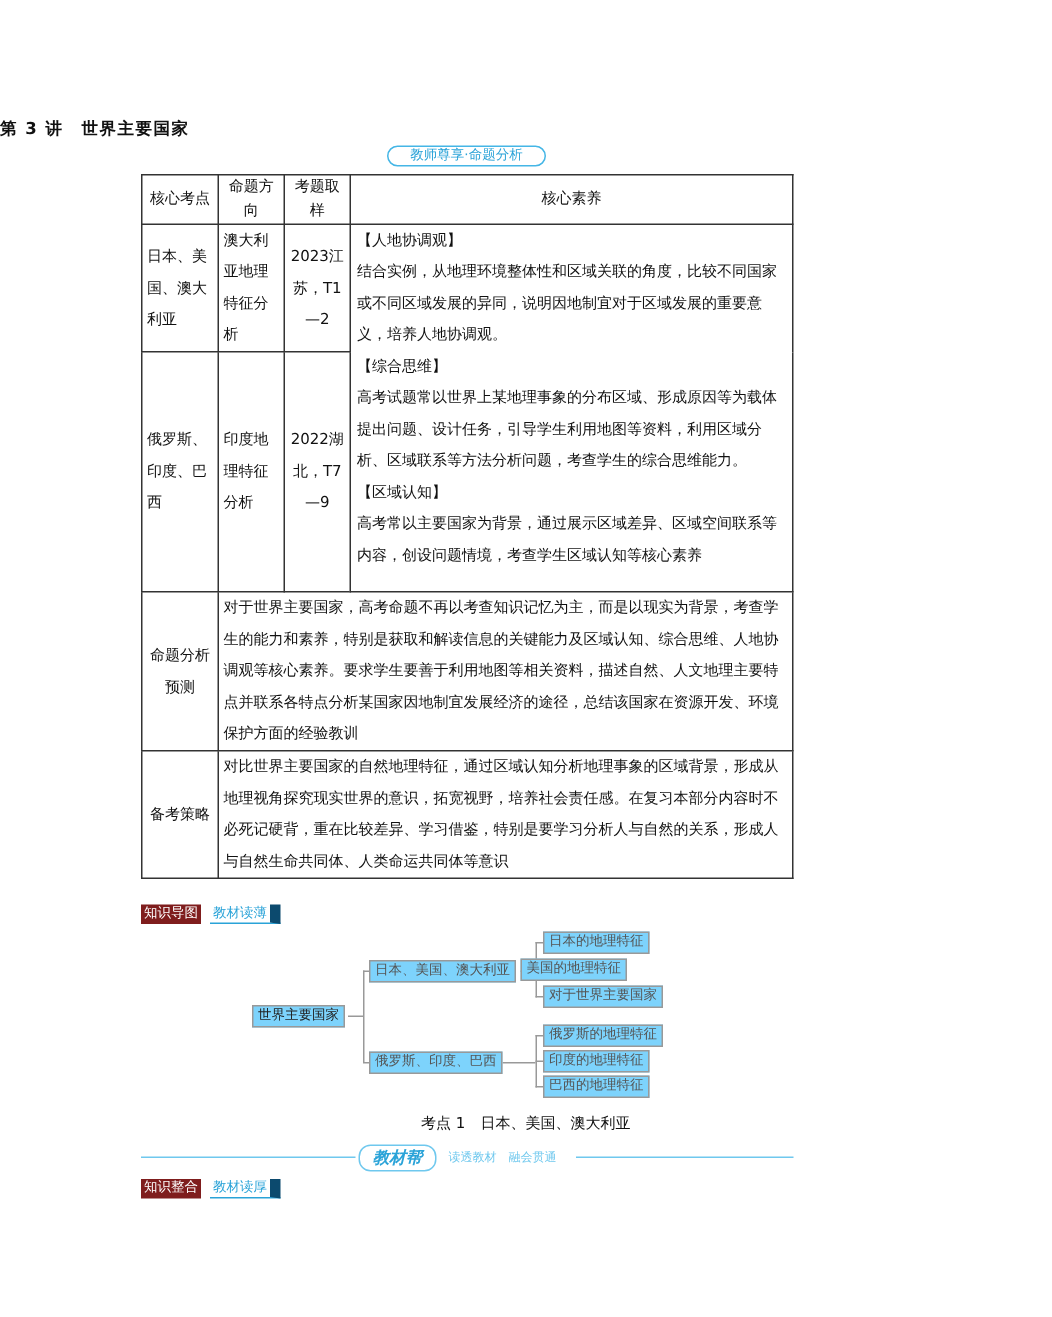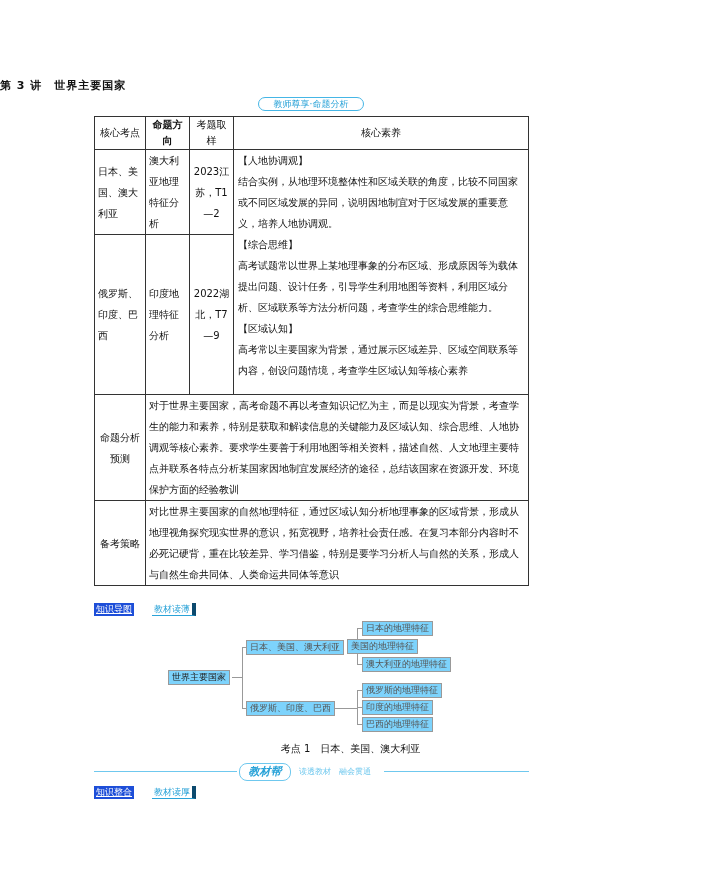--- a/index.html
+++ b/index.html
@@ -7,26 +7,26 @@
          font-family:"DejaVu Sans", sans-serif; color:#111; }
   .title { position:absolute; top:78px; left:0; width:701px; 
            font-size:11px; font-weight:bold; letter-spacing:1px; }
   .subtag { position:absolute; top:97px; left:258px; width:104px; height:12px;
             border:1px solid #45b6e6; border-radius:7px; color:#2aa3d8;
             font-size:9px; text-align:center; line-height:12px; }
   table.main { position:absolute; top:116px; left:94px; width:435px;
                border-collapse:collapse; font-size:10px; line-height:21px; }
   table.main td { border:1px solid #333; padding:0 3px; vertical-align:middle; }
   table.main .hdr td { line-height:16px; text-align:center; }
-  .c1 { width:44px; } .c2 { width:37px;font-weight:bold; } .c3 { width:37px; }
+  .c1 { width:44px; } .c2 { width:37px; } .c3 { width:37px; }
   .center { text-align:center; }
   .suy { vertical-align:top !important; padding-left:4px !important;margin-left:32px; }
   .tag-row { position:absolute; left:94px; display:flex; font-size:9px; height:13px; line-height:13px; }
-  .tag-a { background:#1d4ed8; color:#fff; padding:0 2px;text-decoration:underline; }
-  .tag-b { color:#2aa3d8; border-bottom:1px solid #2aa3d8; border-right:4px solid #0c4a6e; padding:0 2px; margin-left:18px; }
+  .tag-a { background:#7f1d1d; color:#fff; padding:0 2px; }
+  .tag-b { color:#2aa3d8; border-bottom:1px solid #2aa3d8; border-right:7px solid #0c4a6e; padding:0 2px; margin-left:6px; }
   .mm-box { position:absolute; border:1px solid #999; font-size:9px; color:#555;
             padding:0 3px; height:13px; line-height:13px; background:#7dd3fc; white-space:nowrap; }
   .mm-line { position:absolute; background:#999; }
   .kd { position:absolute; top:742px; left:0; width:701px; text-align:center; font-size:10px; }
   .band { position:absolute; top:763px; left:94px; width:435px; height:18px; }
   .band .line { position:absolute; top:8px; height:1px; background:#6fc8ee; }
   .band .logo { position:absolute; left:145px; top:0; width:50px; height:16px; border:1px solid #6fc8ee;
                 border-radius:8px; color:#2aa3d8; font-weight:bold; font-style:italic; font-size:11px;
                 text-align:center; line-height:16px; }
   .band .slogan { position:absolute; left:205px; top:3px; font-size:8px; color:#6fc8ee; }
@@ -92,21 +92,21 @@
 <div class="mm-line" style="left:357px;top:690px;width:1px;height:35px"></div>
 <div class="mm-line" style="left:357px;top:690px;width:5px;height:1px"></div>
 <div class="mm-line" style="left:357px;top:707px;width:5px;height:1px"></div>
 <div class="mm-line" style="left:357px;top:724px;width:5px;height:1px"></div>
 
 <div class="mm-box" style="left:168px;top:670px;color:#222">世界主要国家</div>
 <div class="mm-box" style="left:246px;top:640px">日本、美国、澳大利亚</div>
 <div class="mm-box" style="left:246px;top:701px">俄罗斯、印度、巴西</div>
 <div class="mm-box" style="left:362px;top:621px">日本的地理特征</div>
 <div class="mm-box" style="left:347px;top:639px">美国的地理特征</div>
-<div class="mm-box" style="left:362px;top:657px">澳大利亚的地理特征</div>
+<div class="mm-box" style="left:362px;top:657px">对于世界主要国家</div>
 <div class="mm-box" style="left:362px;top:683px">俄罗斯的地理特征</div>
 <div class="mm-box" style="left:362px;top:700px">印度的地理特征</div>
 <div class="mm-box" style="left:362px;top:717px">巴西的地理特征</div>
 
 <div class="kd">考点 1　日本、美国、澳大利亚</div>
 
 <div class="band">
   <div class="line" style="left:0;width:143px"></div>
   <div class="line" style="left:290px;width:145px"></div>
   <div class="logo">教材帮</div>

